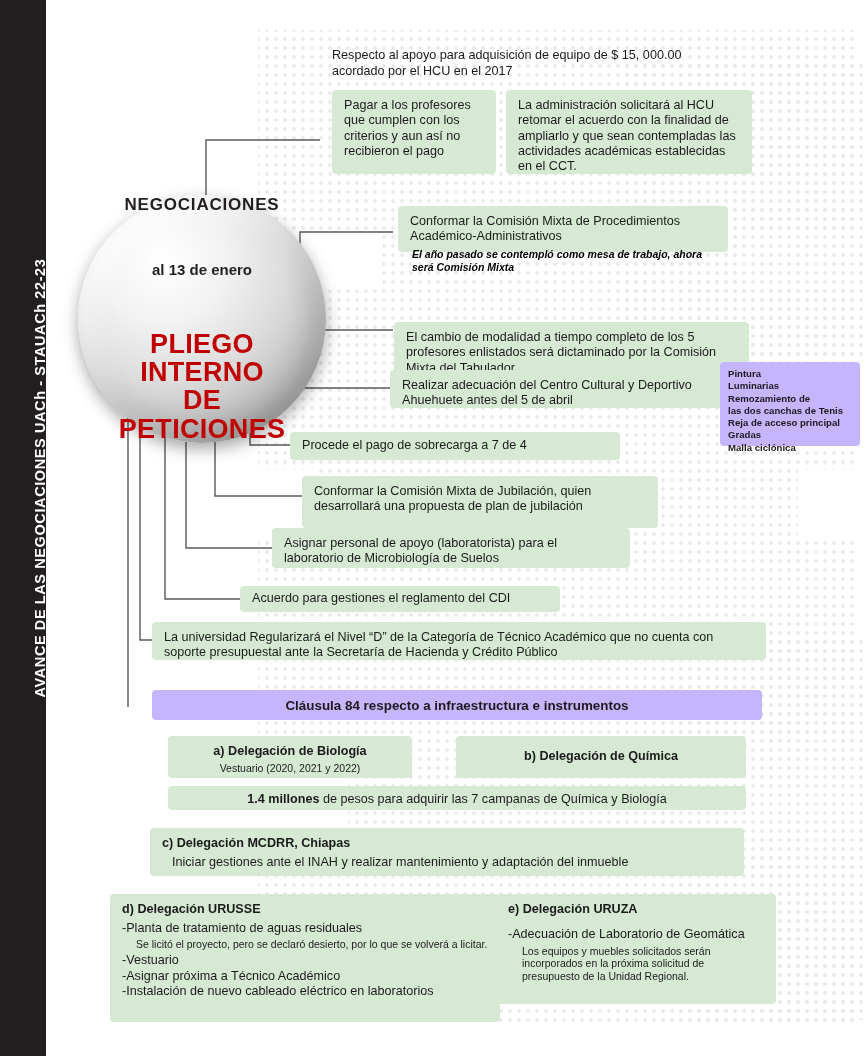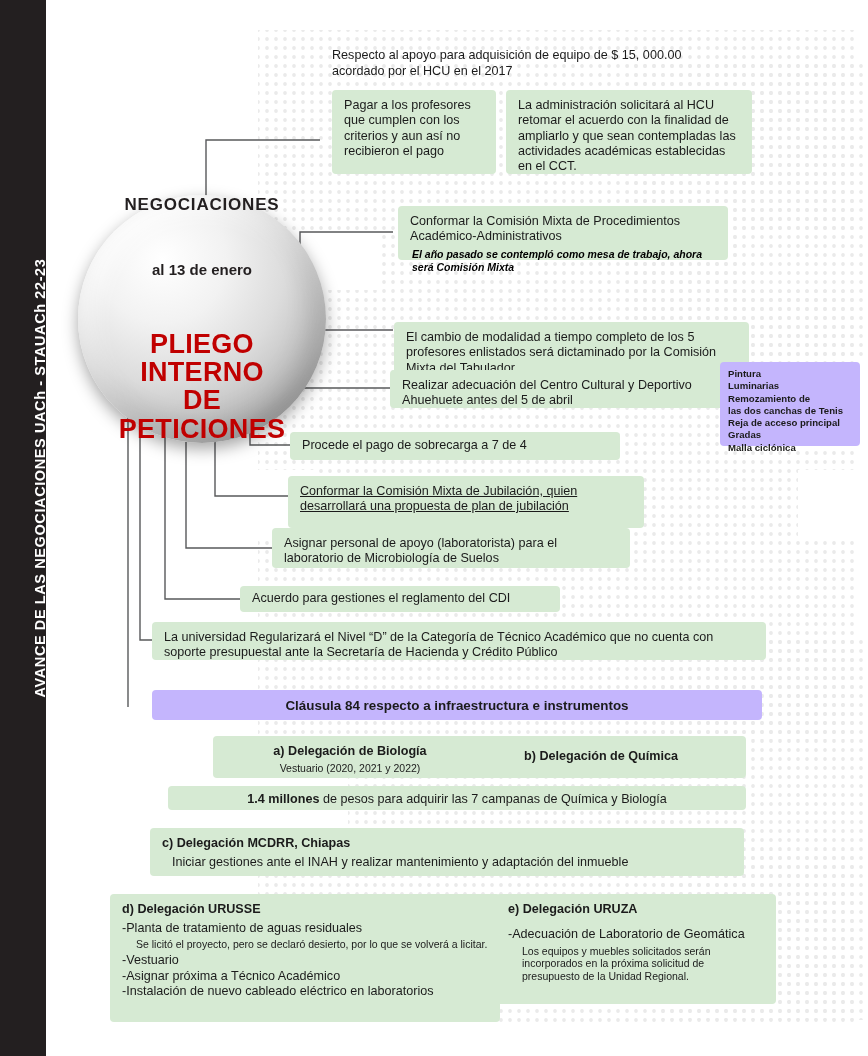--- a/index.html
+++ b/index.html
@@ -134,58 +134,58 @@
   <div class="sidebar">
     <div class="sidebar-label">AVANCE DE LAS NEGOCIACIONES UACh - STAUACh 22-23</div>
   </div>
 
   <div class="topnote" style="left:332px;top:48px;width:400px;">Respecto al apoyo para adquisición de equipo de $ 15, 000.00 acordado por el HCU en el 2017</div>
 
   <div class="box" style="left:332px;top:90px;width:164px;height:84px;">Pagar a los profesores que cumplen con los criterios y aun así no recibieron el pago</div>
 
   <div class="box" style="left:506px;top:90px;width:246px;height:84px;">La administración solicitará al HCU retomar el acuerdo con la finalidad de ampliarlo y que sean contempladas las actividades académicas establecidas en el CCT.</div>
 
-  <div class="box" style="left:398px;top:206px;width:330px;height:54px;">Conformar la Comisión Mixta de Procedimientos Académico-Administrativos</div>
+  <div class="box" style="left:398px;top:206px;width:330px;height:46px;">Conformar la Comisión Mixta de Procedimientos Académico-Administrativos</div>
   <div class="ital" style="position:absolute;left:412px;top:248px;width:300px;">El año pasado se contempló como mesa de trabajo, ahora será Comisión Mixta</div>
 
   <div class="box" style="left:394px;top:302px;width:355px;height:54px;margin-top:20px;">El cambio de modalidad a tiempo completo de los 5 profesores enlistados será dictaminado por la Comisión Mixta del Tabulador</div>
 
   <div class="box" style="left:390px;top:370px;width:336px;height:38px;">Realizar adecuación del Centro Cultural y Deportivo Ahuehuete antes del 5 de abril</div>
 
   <div class="box grey" style="left:720px;top:362px;width:140px;height:84px;padding:6px 8px;">
     <div class="tiny-list">
       <div>Pintura</div>
       <div>Luminarias</div>
       <div>Remozamiento de</div>
       <div>las dos canchas de Tenis</div>
       <div>Reja de acceso principal</div>
       <div>Gradas</div>
       <div>Malla ciclónica</div>
     </div>
   </div>
 
   <div class="box" style="left:290px;top:432px;width:330px;height:28px;padding-top:6px;">Procede el pago de sobrecarga a 7 de 4</div>
 
-  <div class="box" style="left:288px;top:476px;width:356px;height:52px;text-decoration:underline;">Conformar la Comisión Mixta de Jubilación, quien desarrollará una propuesta de plan de jubilación</div>
+  <div class="box" style="left:302px;top:476px;width:356px;height:52px;">Conformar la Comisión Mixta de Jubilación, quien desarrollará una propuesta de plan de jubilación</div>
 
   <div class="box" style="left:272px;top:528px;width:358px;height:40px;">Asignar personal de apoyo (laboratorista) para el laboratorio de Microbiología de Suelos</div>
 
   <div class="box" style="left:240px;top:586px;width:320px;height:26px;padding-top:5px;">Acuerdo para gestiones el reglamento del CDI</div>
 
   <div class="box" style="left:152px;top:622px;width:614px;height:38px;">La universidad Regularizará el Nivel “D” de la Categoría de Técnico Académico que no cuenta con soporte presupuestal ante la Secretaría de Hacienda y Crédito Público</div>
 
   <div class="sphere">
     <div class="l1">NEGOCIACIONES</div>
     <div class="l2">al 13 de enero</div>
     <div class="l3">PLIEGO<br>INTERNO<br>DE<br>PETICIONES</div>
   </div>
 
   <div class="box grey center" style="left:152px;top:690px;width:610px;height:30px;padding-top:8px;font-weight:bold;font-size:13.4px;">Cláusula 84 respecto a infraestructura e instrumentos</div>
 
-  <div class="box center" style="left:168px;top:736px;width:274px;height:42px;margin-left:45px;">
+  <div class="box center" style="left:168px;top:736px;width:244px;height:42px;">
     <b>a) Delegación de Biología</b>
     <span class="sub">Vestuario (2020, 2021 y 2022)</span>
   </div>
 
   <div class="box center" style="left:456px;top:736px;width:290px;height:42px;padding-top:13px;">
     <b>b) Delegación de Química</b>
   </div>
 
   <div class="box center" style="left:168px;top:786px;width:578px;height:24px;padding-top:6px;">
     <b>1.4 millones</b><span> de pesos para adquirir las 7 campanas de Química y Biología</span>

